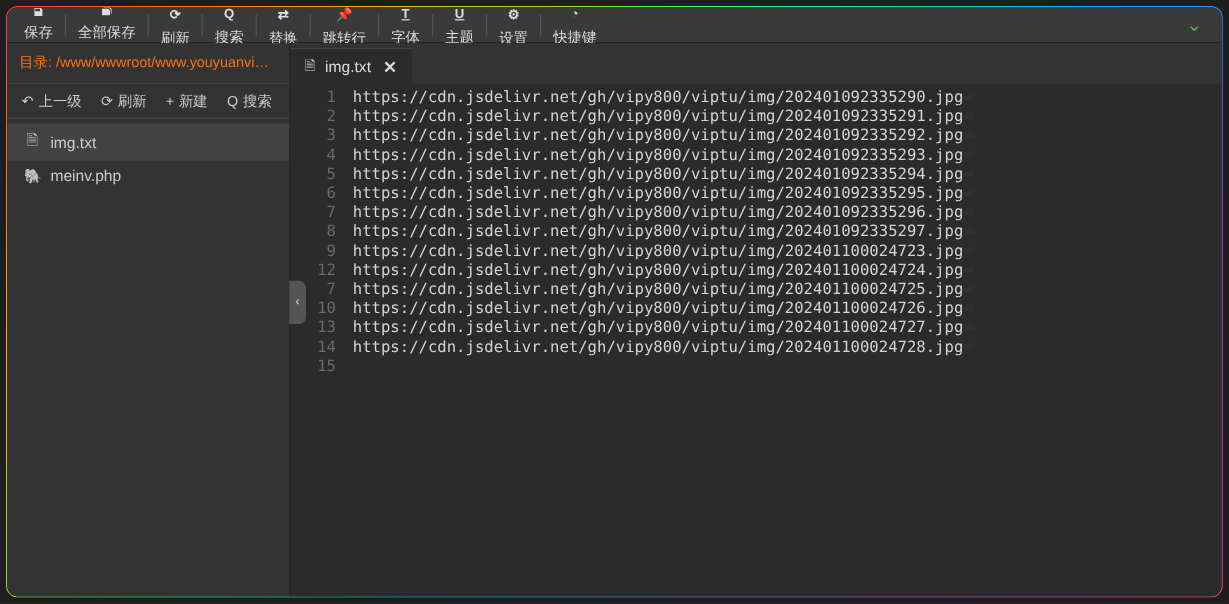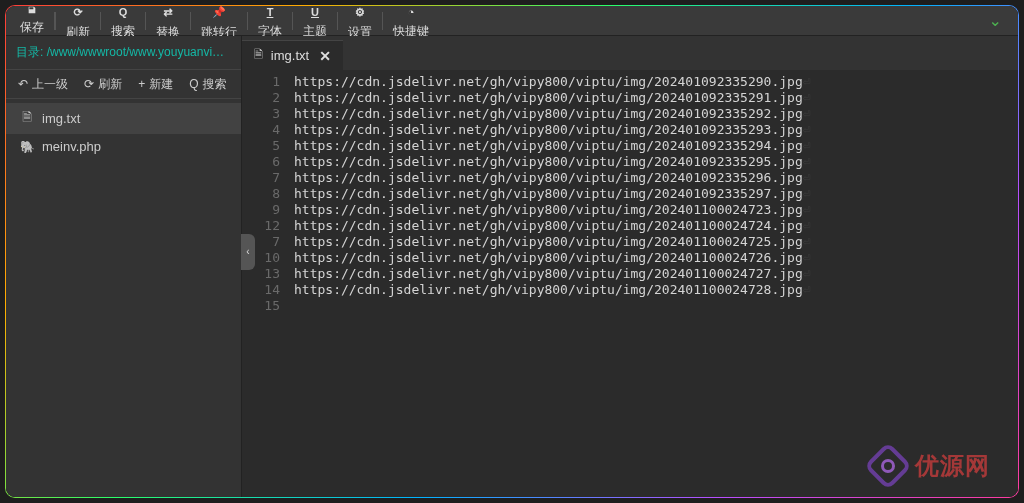--- a/index.html
+++ b/index.html
@@ -36,21 +36,21 @@
 
     
     .main { display: flex; height: calc(100% - 30px); }
 
     
     .sidebar {
       width: 236px; background: #333; display: flex; flex-direction: column;
       border-right: 1px solid #222;
     }
     .crumb {
-      padding: 8px 10px; color: #14b8a6; font-size: 12px;
+      padding: 8px 10px; color: #f97316; font-size: 12px;
       white-space: nowrap; overflow: hidden; text-overflow: ellipsis;
     }
     .side-actions {
       display: flex; align-items: center; height: 30px;
       border-top: 1px solid #444; border-bottom: 1px solid #444;
       padding: 0 4px; background: #333;
     }
     .side-btn {
       display: flex; align-items: center; gap: 4px;
       padding: 0 8px; height: 28px; color: #ccc; cursor: pointer;
@@ -121,20 +121,26 @@
 <div class="inner">
 
   <div class="toolbar">
     <div class="tool-btn">
       <svg width="12" height="12" viewBox="0 0 12 12">
           <path fill="#ddd" d="M1 1h8l2 2v8H1z M2 2v3h6V2 M3 11V7h6v4"></path>
         </svg>
       <span>保存</span>
     </div>
     <div class="tool-sep"></div>
+    <div class="tool-btn">
+      <svg width="12" height="12" viewBox="0 0 12 12">
+          <path fill="#ddd" d="M0 2h8l2 2v6H0z M2 0h8l2 2v6h-1V3L9 1H2z"></path>
+        </svg>
+      <span>全部保存</span>
+    </div>
     <div class="tool-sep"></div>
     <div class="tool-btn">
       <span class="tool-icn">⟳</span>
       <span>刷新</span>
     </div>
     <div class="tool-sep"></div>
     <div class="tool-btn">
       <span class="tool-icn">Q</span>
       <span>搜索</span>
     </div>
@@ -253,20 +259,14 @@
             <div class="code-line">https://cdn.jsdelivr.net/gh/vipy800/viptu/img/202401100024724.jpg<span class="eol">⏎</span></div>
             <div class="code-line">https://cdn.jsdelivr.net/gh/vipy800/viptu/img/202401100024725.jpg<span class="eol">⏎</span></div>
             <div class="code-line">https://cdn.jsdelivr.net/gh/vipy800/viptu/img/202401100024726.jpg<span class="eol">⏎</span></div>
             <div class="code-line">https://cdn.jsdelivr.net/gh/vipy800/viptu/img/202401100024727.jpg<span class="eol">⏎</span></div>
             <div class="code-line">https://cdn.jsdelivr.net/gh/vipy800/viptu/img/202401100024728.jpg<span class="eol">⏎</span></div>
           </div>
       </div>
     </div>
   </div>
 
-  <div class="watermark">
-    <div class="wm-logo">
-      <div class="wm-logo-inner"></div>
-    </div>
-    <div class="wm-text">优源网</div>
-  </div>
 
 </div>
 
 </body></html>

